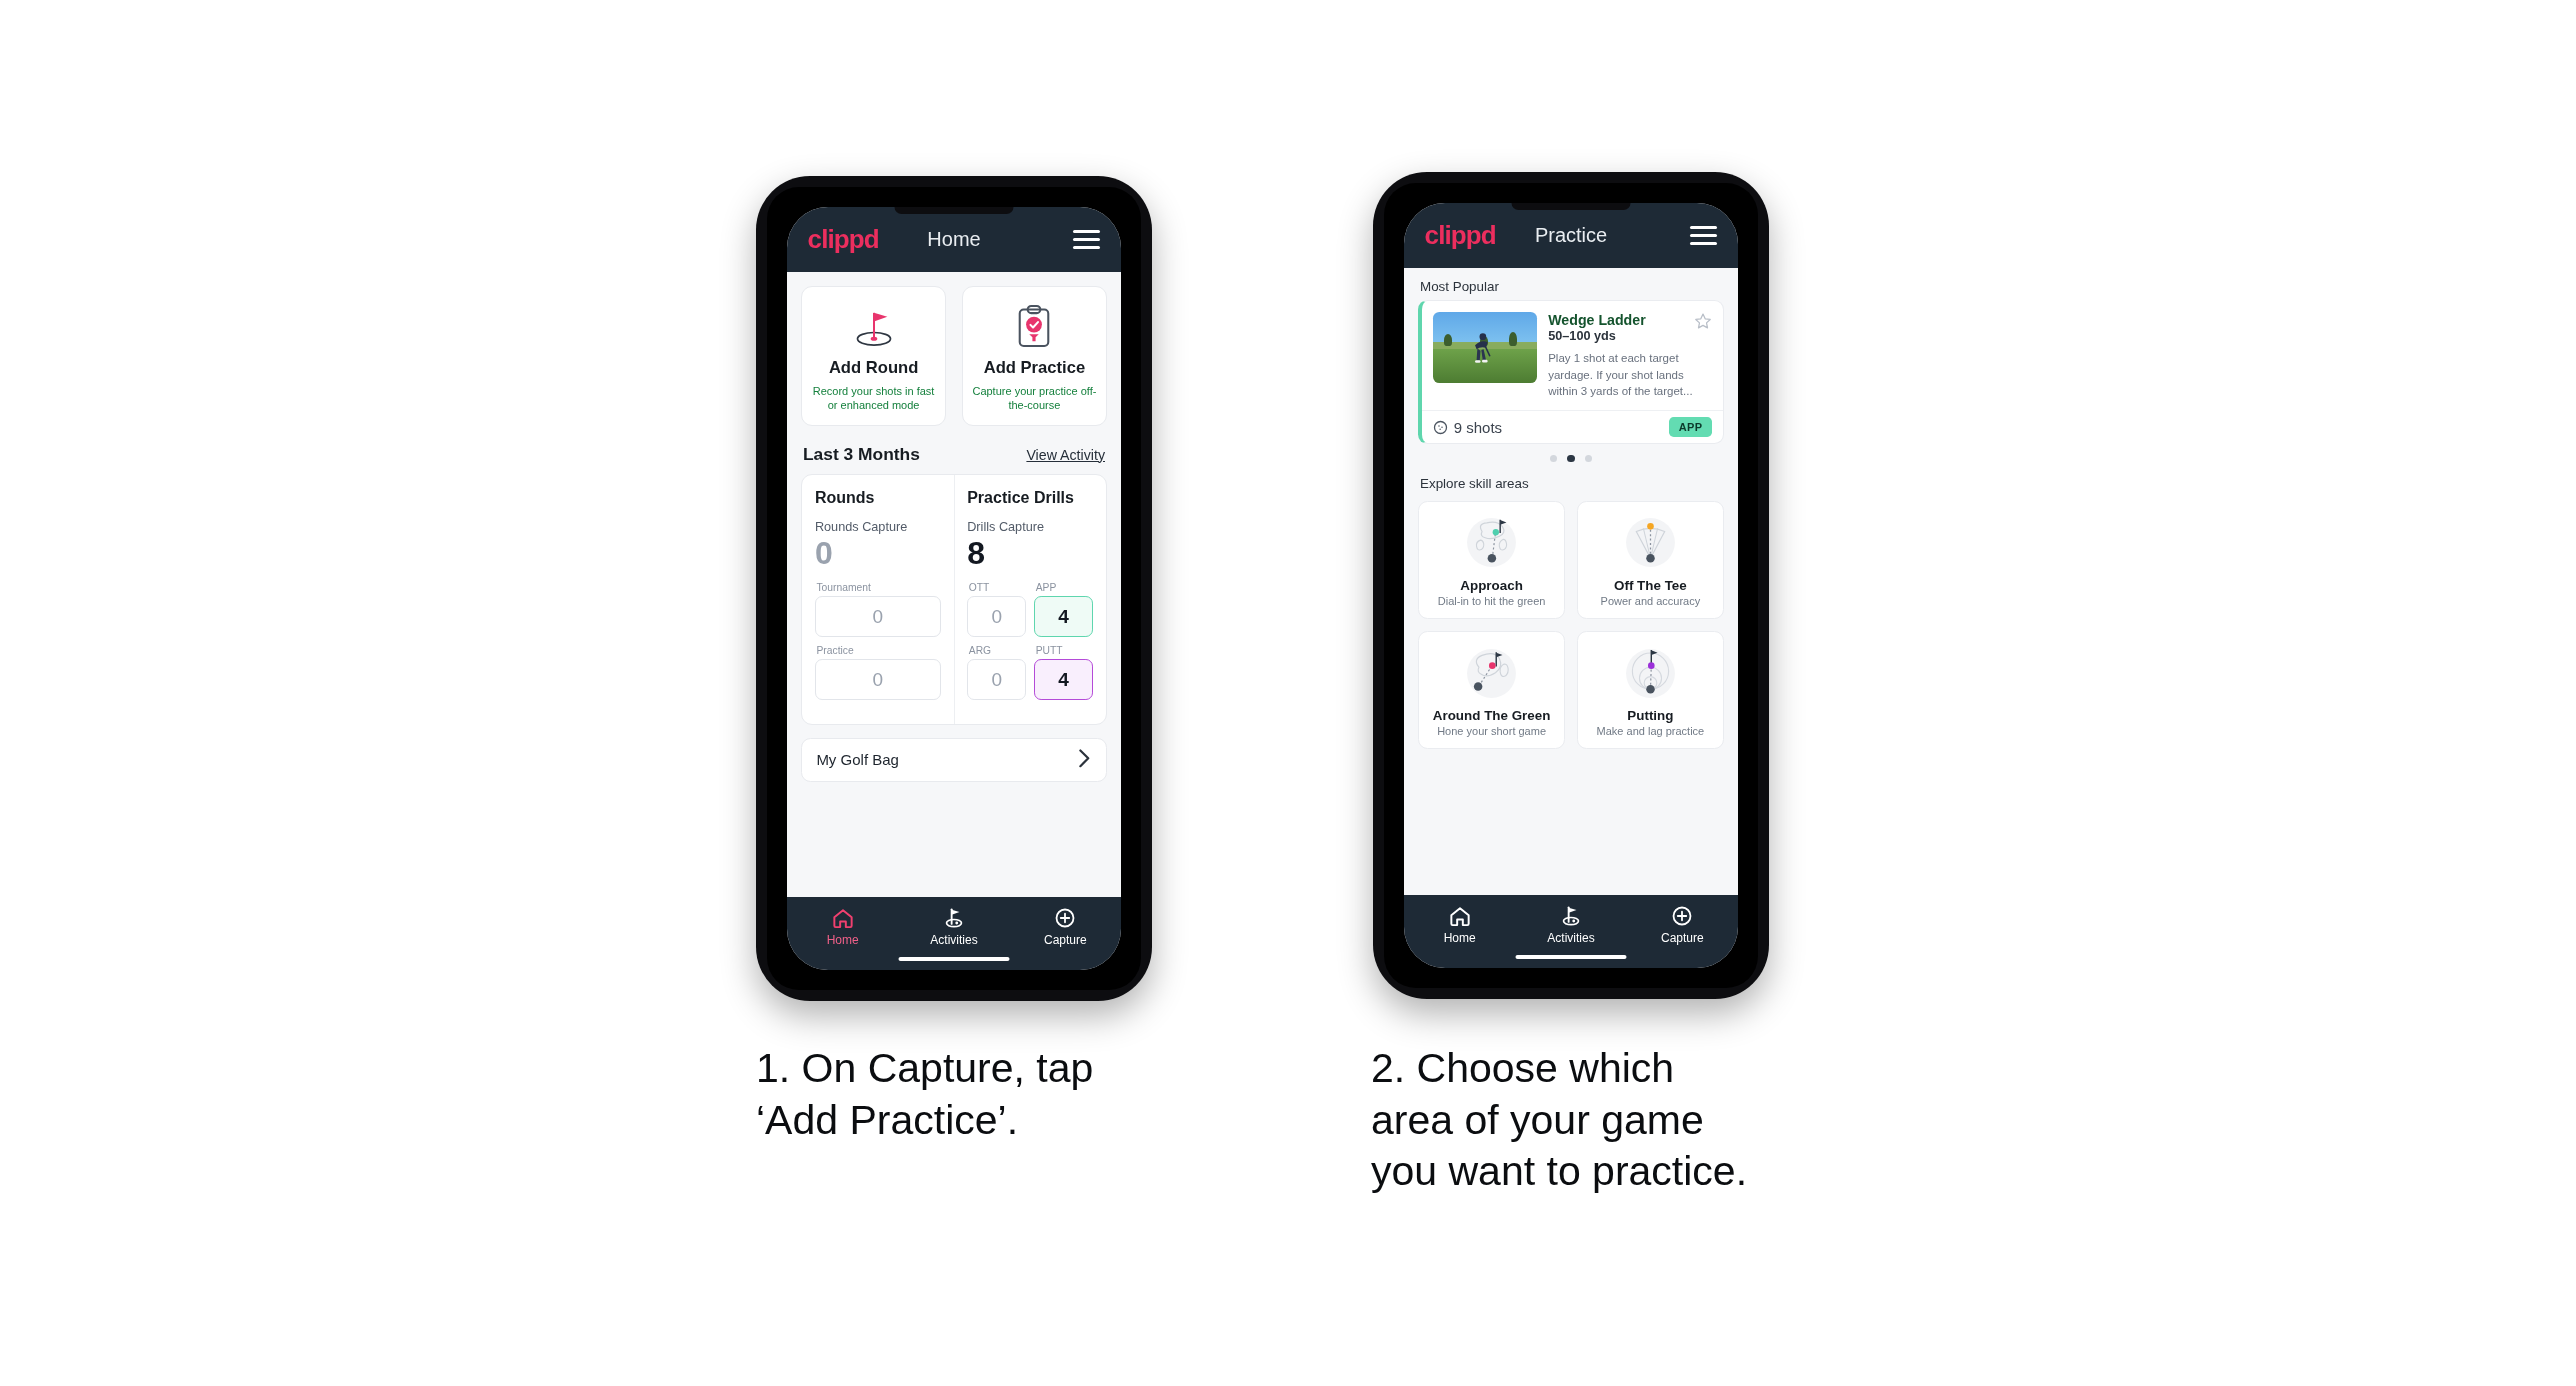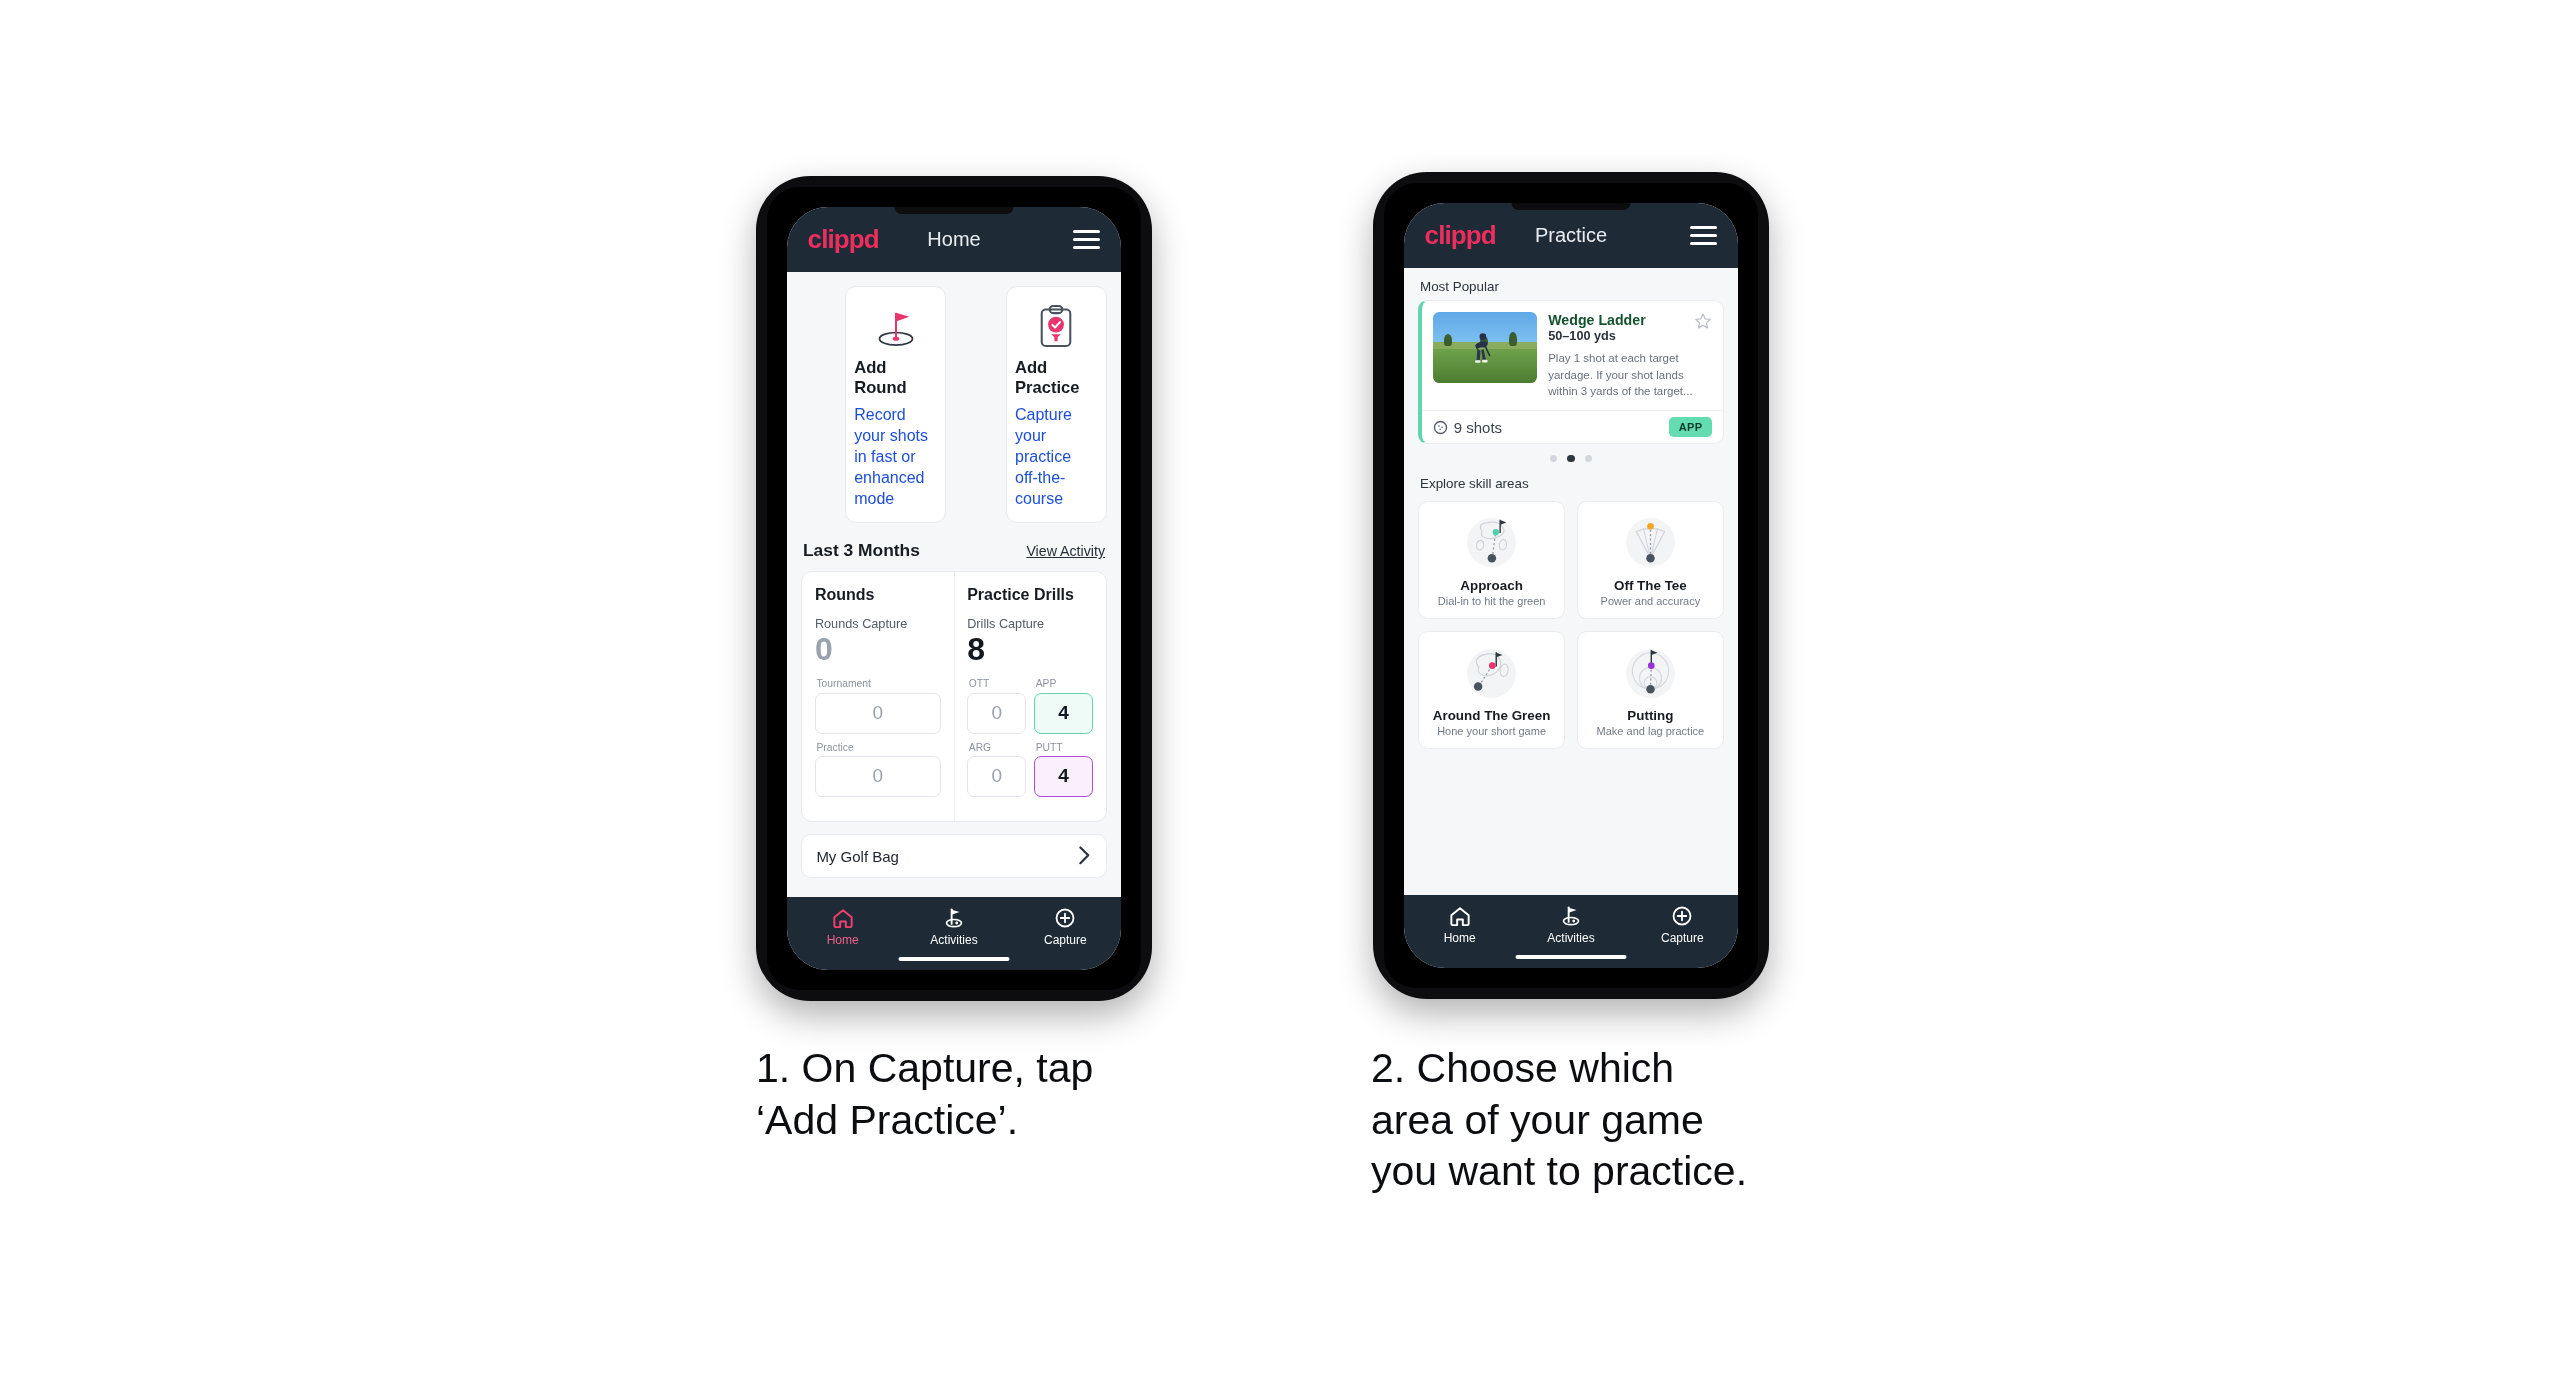--- a/index.html
+++ b/index.html
@@ -23,24 +23,24 @@
                 font-size:20px;font-weight:400;pointer-events:none;}
   .burger{margin-left:auto;width:27px;height:19px;display:flex;flex-direction:column;
           justify-content:space-between;z-index:2;}
   .burger i{display:block;height:2.7px;background:#fff;border-radius:1.6px;}
 
   .body-scroll{flex:1;overflow:hidden;position:relative;background:#f6f7f9;}
 
   
   .quick-row{display:flex;gap:16px;padding:14.2px 14.2px 0 14.2px;}
   .quick-card{flex:1;background:#fff;border:0.8px solid #e8eaee;border-radius:11px;
-              padding:14.2px 8px 12.7px;text-align:left;box-sizing:border-box;margin-left:44px;}
+              padding:14.2px 8px 12.7px;text-align:center;box-sizing:border-box;}
   .quick-icon{height:52px;display:flex;align-items:center;justify-content:center;margin-bottom:4.7px;}
   .quick-title{font-size:16.6px;font-weight:700;color:#171c22;margin-bottom:5.5px;}
-  .quick-sub{font-size:16px;line-height:1.32;color:#1d4ed8;}
+  .quick-sub{font-size:11px;line-height:1.32;color:#15803d;}
 
   .section-head{display:flex;align-items:baseline;justify-content:space-between;
                 padding:17.4px 16px 9.5px;}
   .section-title{font-size:17.4px;font-weight:700;color:#171c22;}
   .section-link{font-size:14.2px;color:#262f3a;text-decoration:underline;}
 
   .stats-card{margin:0 14.2px;background:#fff;border:0.8px solid #e8eaee;border-radius:11px;
               display:flex;overflow:hidden;}
   .stats-col{flex:1;padding:14.2px 12.7px 16px;box-sizing:border-box;}
   .stats-col+.stats-col{border-left:0.8px solid #edeff2;}

